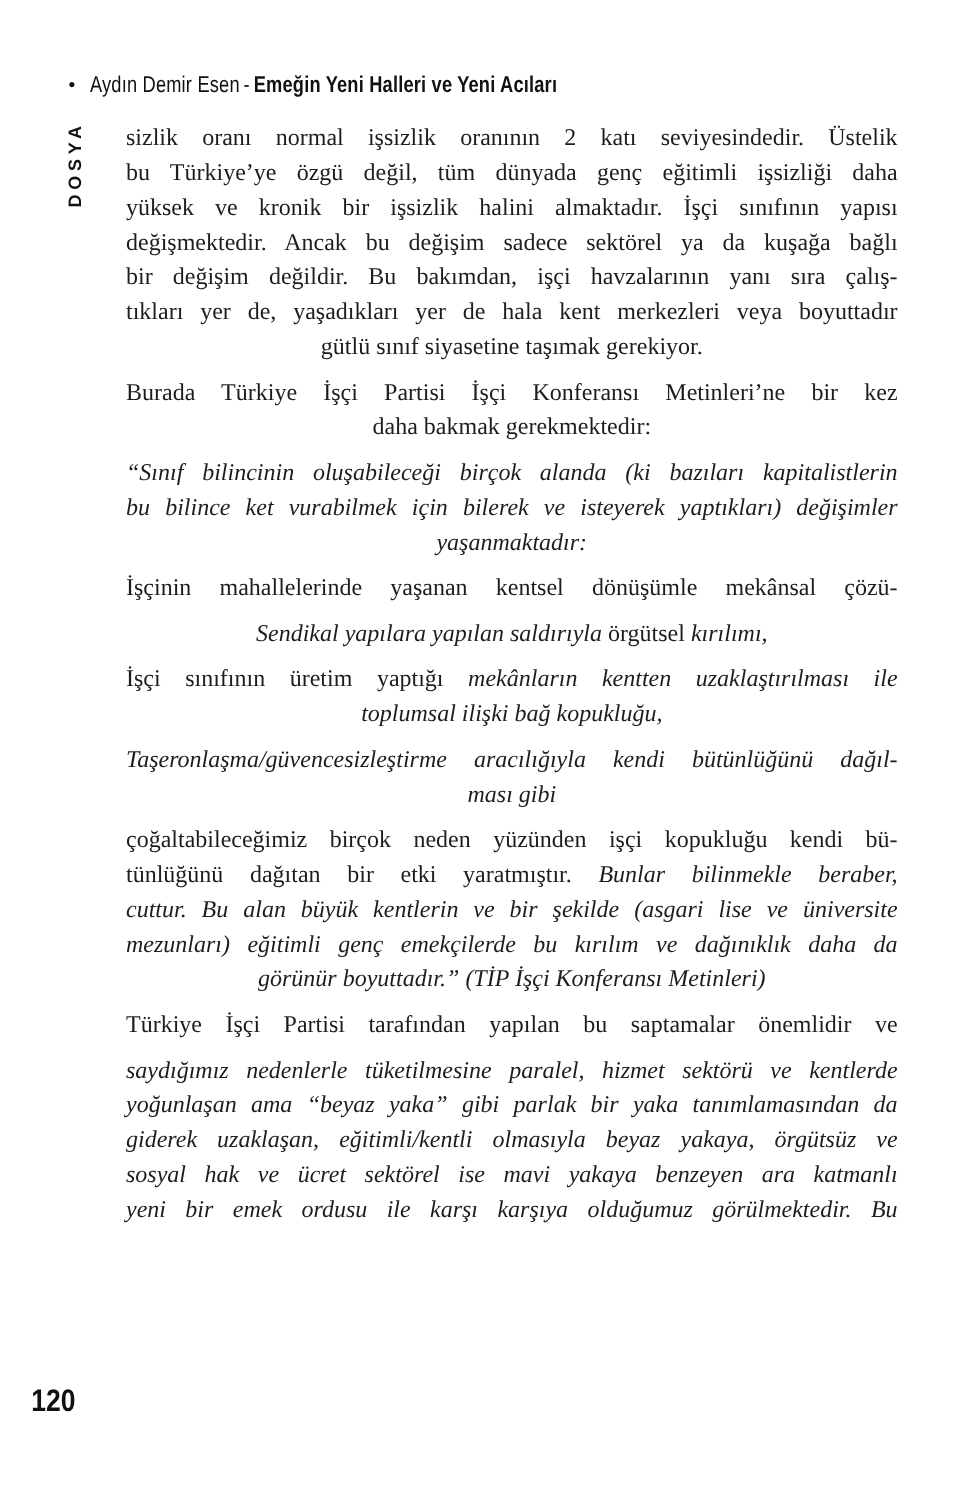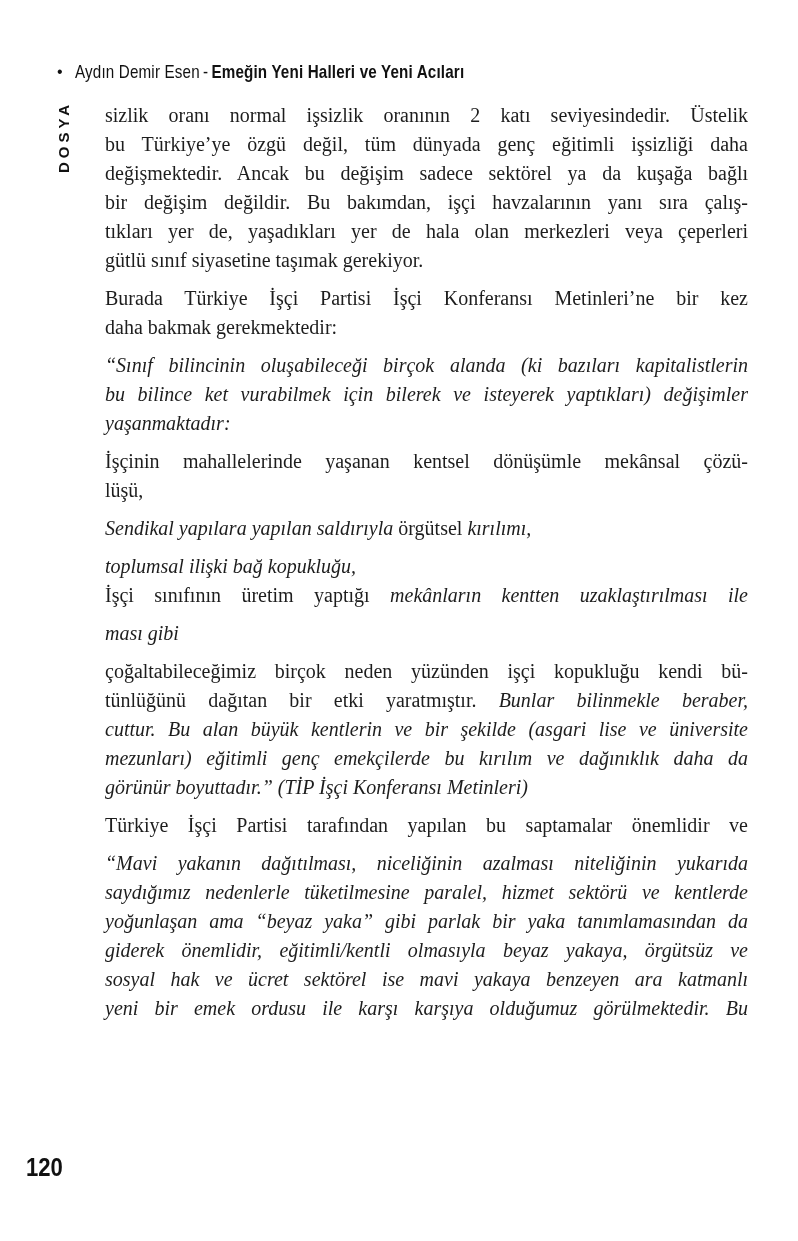--- a/index.html
+++ b/index.html
@@ -45,21 +45,21 @@
   }
 
   
   .bodycol {
     position: absolute; left: 105px; top: 101px;
     width: 643px;
     font-size: 20px; line-height: 29px;
     color: #1d1d1d;
   }
   .para { margin: 0 0 9px 0; }
-  .line { text-align: left; }
+  .line { text-align: center; }
   .line.j { text-align: justify; text-align-last: justify; }
   .line em { font-style: italic; }
 
   
   .folio {
     position: absolute; left: 26px; top: 1152px;
     font-family: "Liberation Sans", sans-serif;
     font-weight: 700; font-size: 26px; color: #111;
     transform: scaleX(0.85); transform-origin: left center;
   }
@@ -73,63 +73,63 @@
     <span class="bullet">•</span>
     <span class="htext"><span class="author">Aydın Demir Esen</span><span class="sep">-</span><span class="booktitle">Emeğin Yeni Halleri ve Yeni Acıları</span></span>
   </div>
 
   <div class="dosya">DOSYA</div>
 
   <div class="bodycol" id="bodycol">
       <div class="para">
         <div class="line j"><span>sizlik oranı normal işsizlik oranının 2 katı seviyesindedir. Üstelik</span></div>
         <div class="line j"><span>bu Türkiye’ye özgü değil, tüm dünyada genç eğitimli işsizliği daha</span></div>
+        <div class="line j"><span>yüksek ve kronik bir işsizlik halini almaktadır. İşçi sınıfının yapısı</span></div>
         <div class="line j"><span>değişmektedir. Ancak bu değişim sadece sektörel ya da kuşağa bağlı</span></div>
         <div class="line j"><span>bir değişim değildir. Bu bakımdan, işçi havzalarının yanı sıra çalış-</span></div>
-        <div class="line j"><span>tıkları yer de, yaşadıkları yer de hala olan merkezleri veya çeperleri</span></div>
+        <div class="line j"><span>tıkları yer de, yaşadıkları yer de hala kent merkezleri veya boyuttadır</span></div>
         <div class="line"><span>gütlü sınıf siyasetine taşımak gerekiyor.</span></div>
       </div>
       <div class="para">
         <div class="line j"><span>Burada Türkiye İşçi Partisi İşçi Konferansı Metinleri’ne bir kez</span></div>
         <div class="line"><span>daha bakmak gerekmektedir:</span></div>
       </div>
       <div class="para">
         <div class="line j"><em>“Sınıf bilincinin oluşabileceği birçok alanda (ki bazıları kapitalistlerin</em></div>
         <div class="line j"><em>bu bilince ket vurabilmek için bilerek ve isteyerek yaptıkları) değişimler</em></div>
         <div class="line"><em>yaşanmaktadır:</em></div>
       </div>
       <div class="para">
         <div class="line j"><span>İşçinin mahallelerinde yaşanan kentsel dönüşümle mekânsal çözü-</span></div>
-        <div class="line"><span>lüşü,</span></div>
       </div>
       <div class="para">
         <div class="line"><em>Sendikal yapılara yapılan saldırıyla </em><span>örgütsel </span><em>kırılımı,</em></div>
       </div>
       <div class="para">
+        <div class="line j"><span>İşçi sınıfının üretim yaptığı </span><em>mekânların kentten uzaklaştırılması ile</em></div>
         <div class="line"><em>toplumsal ilişki bağ kopukluğu,</em></div>
-        <div class="line j"><span>İşçi sınıfının üretim yaptığı </span><em>mekânların kentten uzaklaştırılması ile</em></div>
       </div>
       <div class="para">
+        <div class="line j"><em>Taşeronlaşma/güvencesizleştirme aracılığıyla kendi bütünlüğünü dağıl-</em></div>
         <div class="line"><em>ması gibi</em></div>
       </div>
       <div class="para">
         <div class="line j"><span>çoğaltabileceğimiz birçok neden yüzünden işçi kopukluğu kendi bü-</span></div>
         <div class="line j"><span>tünlüğünü dağıtan bir etki yaratmıştır. </span><em>Bunlar bilinmekle beraber,</em></div>
         <div class="line j"><em>cuttur. Bu alan büyük kentlerin ve bir şekilde (asgari lise ve üniversite</em></div>
         <div class="line j"><em>mezunları) eğitimli genç emekçilerde bu kırılım ve dağınıklık daha da</em></div>
         <div class="line"><em>görünür boyuttadır.” (TİP İşçi Konferansı Metinleri)</em></div>
       </div>
       <div class="para">
         <div class="line j"><span>Türkiye İşçi Partisi tarafından yapılan bu saptamalar önemlidir ve</span></div>
       </div>
       <div class="para">
-        <div class="line j"><em>“Mavi yakanın dağıtılması, niceliğinin azalması niteliğinin yukarıda</em></div>
         <div class="line j"><em>saydığımız nedenlerle tüketilmesine paralel, hizmet sektörü ve kentlerde</em></div>
         <div class="line j"><em>yoğunlaşan ama “beyaz yaka” gibi parlak bir yaka tanımlamasından da</em></div>
-        <div class="line j"><em>giderek önemlidir, eğitimli/kentli olmasıyla beyaz yakaya, örgütsüz ve</em></div>
+        <div class="line j"><em>giderek uzaklaşan, eğitimli/kentli olmasıyla beyaz yakaya, örgütsüz ve</em></div>
         <div class="line j"><em>sosyal hak ve ücret sektörel ise mavi yakaya benzeyen ara katmanlı</em></div>
         <div class="line j"><em>yeni bir emek ordusu ile karşı karşıya olduğumuz görülmektedir. Bu</em></div>
       </div>
     </div>
 
   <div class="folio">120</div>
 
 </div>
 
 </body></html>

